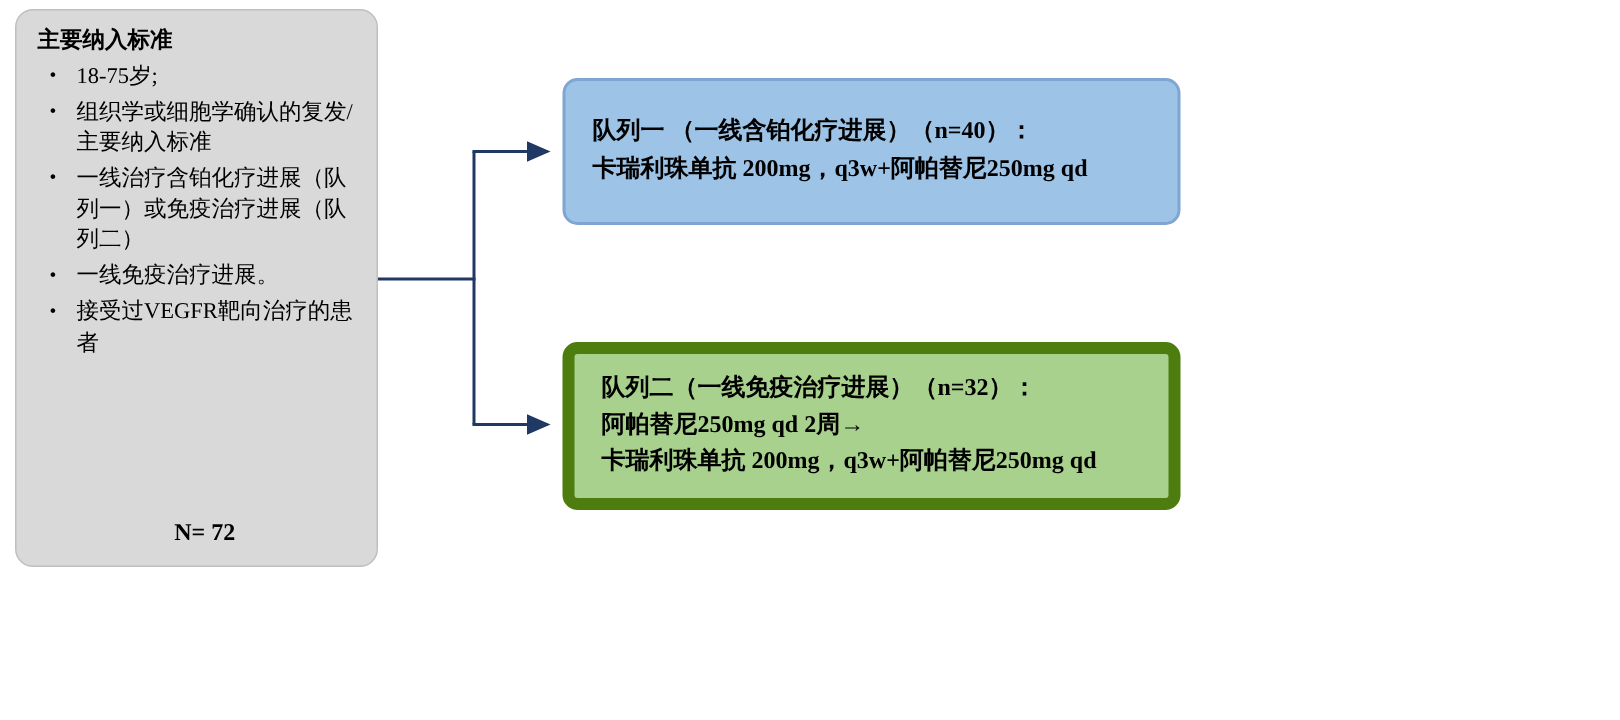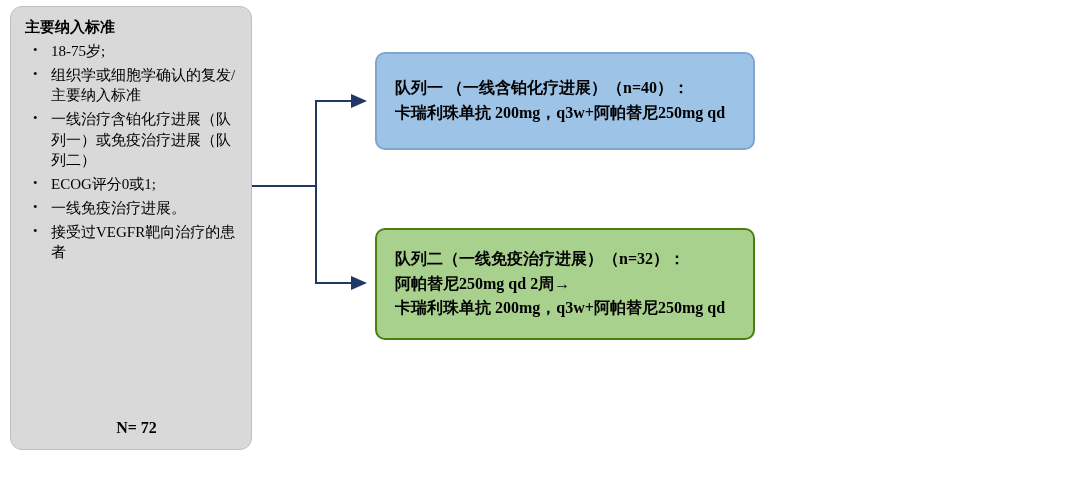--- a/index.html
+++ b/index.html
@@ -20,21 +20,21 @@
     left: 0; top: 0;
     width: 1080px; height: 480px;
     pointer-events: none;
   }
   .connectors line { stroke: var(--arrow, #1F3864); stroke-width: 2; }
   .connectors marker path { fill: var(--arrow, #1F3864); }
 
   .criteria-box {
     position: absolute;
     left: 10px; top: 6px;
-    width: 242px; height: 444px;
+    width: 242px; height: 372px;
     box-sizing: border-box;
     background: var(--criteria-fill, #D9D9D9);
     border: 1px solid #BFBFBF;
     border-radius: 12px;
     padding: 10px 12px 12px 14px;
     color: #000000;
   }
   .box-title {
     font-weight: bold;
     font-size: 15px;
@@ -65,21 +65,21 @@
     bottom: 12px;
     text-align: center;
     font-weight: bold;
     font-size: 16px;
     padding-left: 11px;
   }
 
   .cohort {
     position: absolute;
     left: 375px;
-    width: 380px;
+    width: 412px;
     box-sizing: border-box;
     border-radius: 10px;
     display: flex;
     flex-direction: column;
     justify-content: center;
     padding: 8px 18px;
     color: #000000;
     font-weight: bold;
     font-size: 16px;
     line-height: 1.55;
@@ -87,21 +87,21 @@
   .cohort-1 {
     top: 52px;
     height: 98px;
     background: var(--cohort1-fill, #9DC3E6);
     border: 2px solid #7EA6D0;
   }
   .cohort-2 {
     top: 228px;
     height: 112px;
     background: var(--cohort2-fill, #A9D18E);
-    border: 2px solid #4d7c0f;
+    border: 8px solid #4d7c0f;
   }
 </style>
 </head>
 <body>
 
 <div class="canvas">
 
   <svg class="connectors" width="1080" height="480" viewBox="0 0 1080 480" aria-hidden="true">
     <defs>
       <marker id="ah" markerWidth="9" markerHeight="8" refX="7" refY="3.5" orient="auto">
@@ -113,21 +113,20 @@
     <line x1="315" y1="101" x2="365" y2="101" marker-end="url(#ah)"></line>
     <line x1="315" y1="283" x2="365" y2="283" marker-end="url(#ah)"></line>
   </svg>
 
   <div class="criteria-box">
     <div class="box-title">主要纳入标准</div>
     <ul class="criteria-list">
       <li>18-75岁;</li>
       <li>组织学或细胞学确认的复发/主要纳入标准</li>
       <li>一线治疗含铂化疗进展（队列一）或免疫治疗进展（队列二）</li>
-      <li>ECOG评分0或1;</li>
       <li>一线免疫治疗进展。</li>
     </ul>
     <ul class="criteria-list">
       <li>接受过VEGFR靶向治疗的患者</li>
     </ul>
     <div class="n-total">N= 72</div>
   </div>
 
   <div class="cohort cohort-1">
     <div>队列一 （一线含铂化疗进展）（n=40）：</div>

